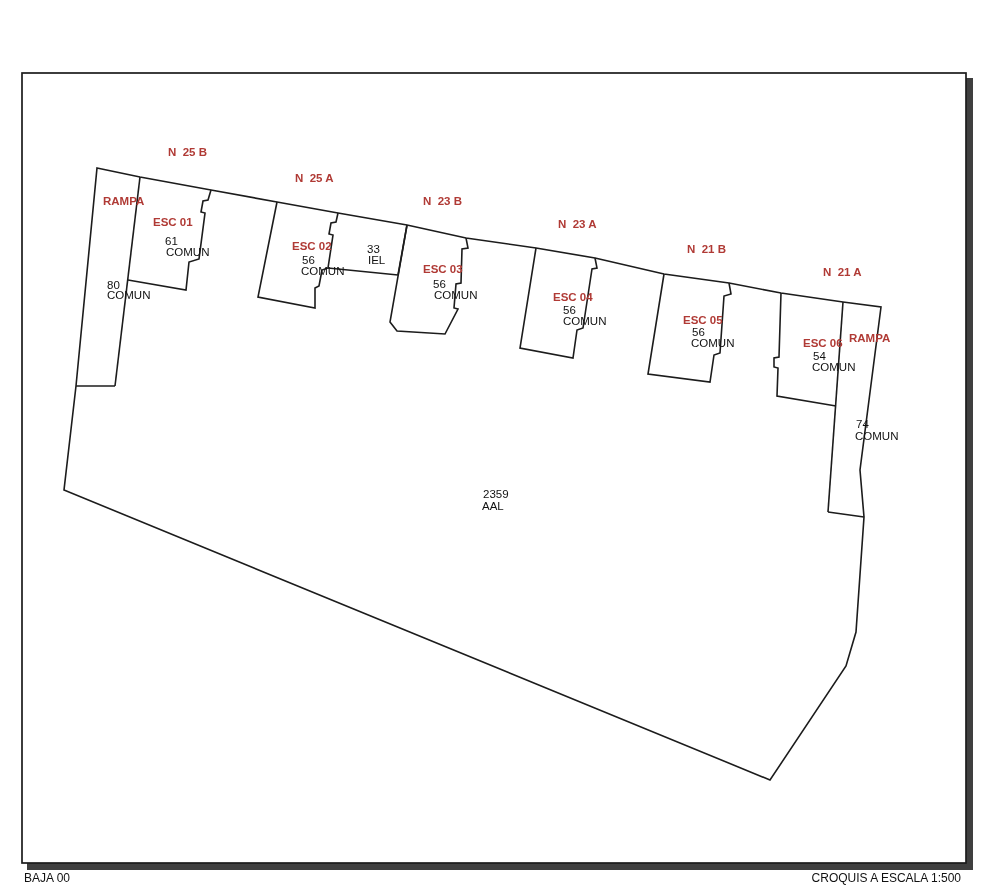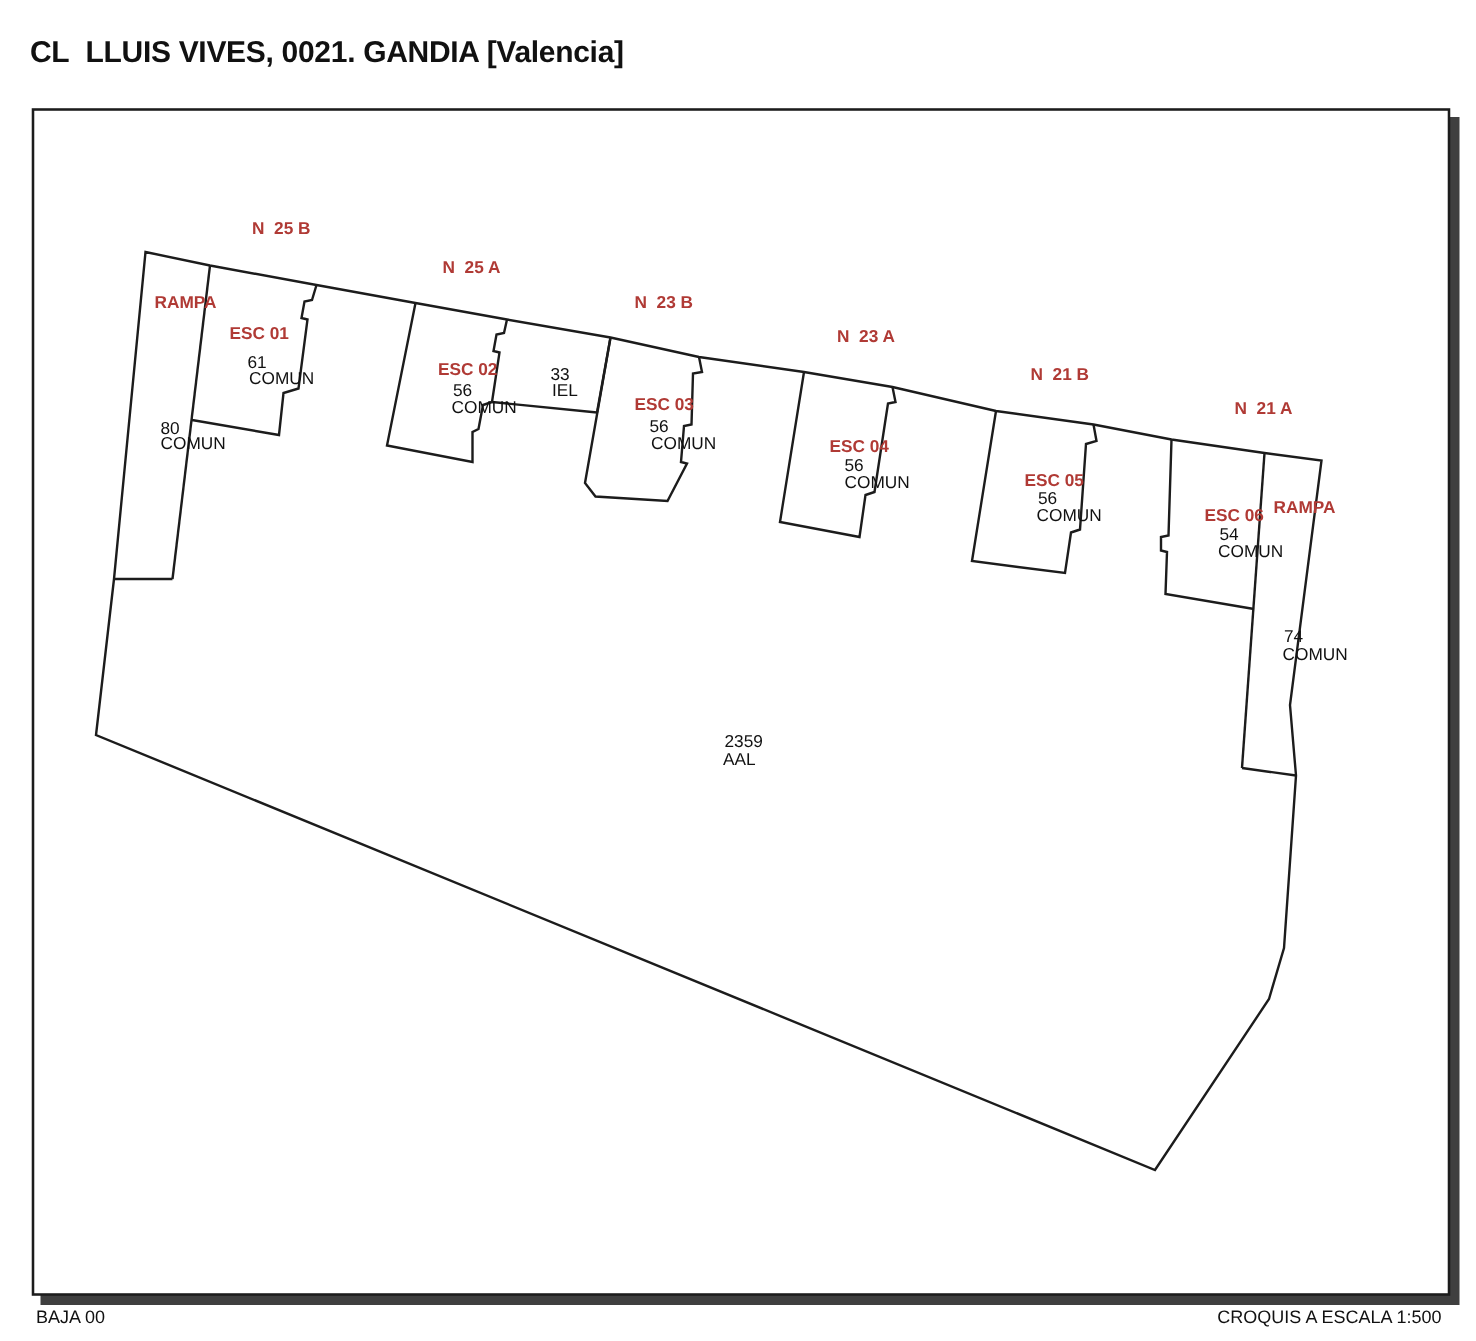--- a/index.html
+++ b/index.html
@@ -41,21 +41,20 @@
     white-space: pre;
     text-align: center;
   }
   .footer-left { left: 24px; }
   .footer-right { right: 23px; }
 </style>
 </head>
 <body>
 
 <div class="page">
-  <h1 class="page-title">CL&nbsp; LLUIS VIVES, 0021. GANDIA [Valencia]</h1>
   <svg id="plan-svg" viewBox="0 0 984 894">
       <rect x="27" y="78" width="946" height="792" fill="#3f3f3f"></rect>
       <rect x="22" y="73" width="944" height="790" fill="#ffffff" stroke="#1c1c1c" stroke-width="1.7"></rect>
       <polygon points="97,168 140,177 211,190 277,202 338,213 407,225 466,238 536,248 595,258 664,274 729,283 781,293 843,302 881,307 860,470 864,517 856,632 846,666 770,780 64,490 76,386" fill="none" stroke="#1c1c1c" stroke-width="1.6" stroke-linejoin="miter"></polygon>
       <polyline points="140,177 115,386" fill="none" stroke="#1c1c1c" stroke-width="1.6" stroke-linejoin="miter"></polyline>
       <polyline points="76,386 115,386" fill="none" stroke="#1c1c1c" stroke-width="1.6" stroke-linejoin="miter"></polyline>
       <polyline points="211,190 208,200 203,201 201,212 205,213 199,259 189,262 186,290 128,280" fill="none" stroke="#1c1c1c" stroke-width="1.6" stroke-linejoin="miter"></polyline>
       <polyline points="338,213 336,222 331,223 329,234 333,235 328,268 322,270 319,286 315,288 315,308 258,297 277,202" fill="none" stroke="#1c1c1c" stroke-width="1.6" stroke-linejoin="miter"></polyline>
       <polyline points="407,225 398,275" fill="none" stroke="#1c1c1c" stroke-width="1.6" stroke-linejoin="miter"></polyline>
       <polyline points="398,275 328,268" fill="none" stroke="#1c1c1c" stroke-width="1.6" stroke-linejoin="miter"></polyline>

